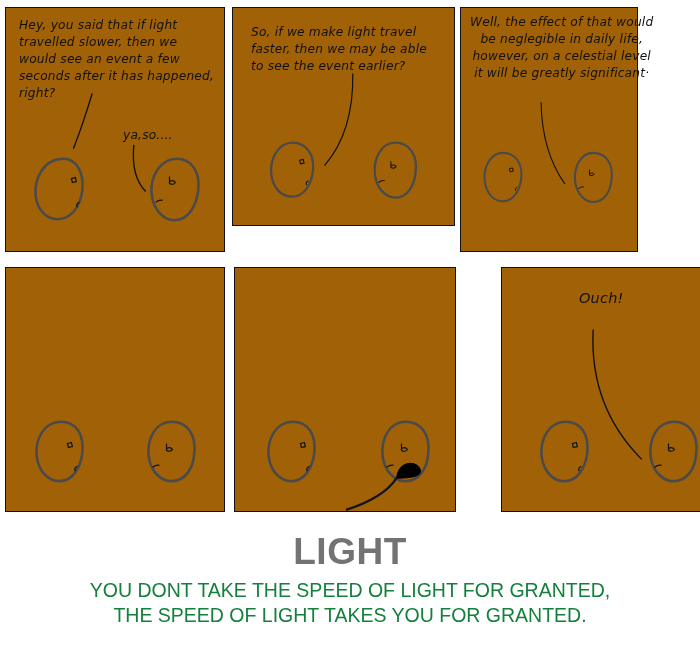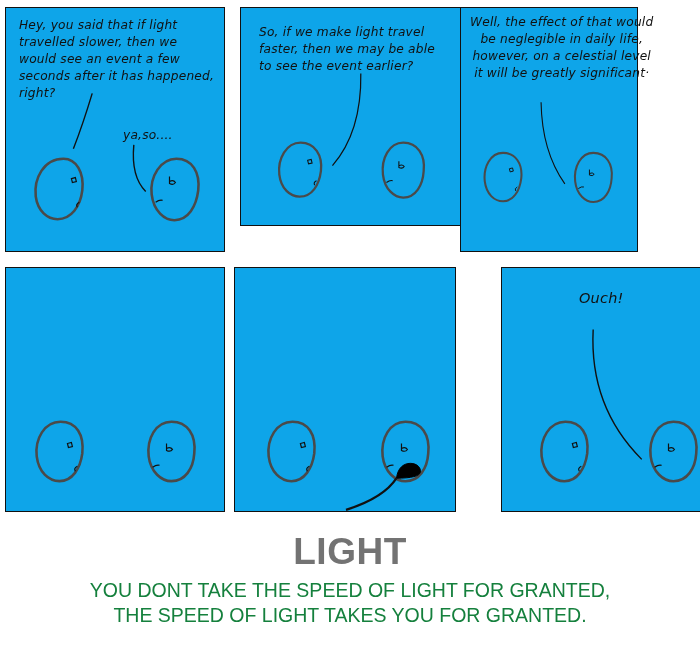--- a/index.html
+++ b/index.html
@@ -1,17 +1,17 @@
 <!DOCTYPE html>
 <html><head>
 <meta charset="utf-8">
 <style>
   html, body { margin: 0; padding: 0; background: #ffffff; }
   body { width: 700px; height: 646px; position: relative; overflow: hidden; font-family: "DejaVu Sans", sans-serif; }
-  .panel { position: absolute; border: 1.5px solid #111; background: #0ea5e9; box-sizing: border-box; }
+  .panel { position: absolute; border: 1.5px solid #111; background: #a16207; box-sizing: border-box; }
   .panel svg { position: absolute; left: 0; top: 0; width: 100%; height: 100%; }
   .speech { position: absolute; font-family: "DejaVu Sans", sans-serif; font-style: italic; font-size: 12.2px; line-height: 17px; color: #111; white-space: pre; letter-spacing: 0.2px; }
   .face { fill: none; stroke: #4a4a4a; stroke-width: 2.6; }
   .feat { fill: none; stroke: #111; stroke-width: 1.2; }
   .tail { fill: none; stroke: #111; stroke-width: 1.4; }
   #title { position: absolute; left: 0; width: 700px; top: 531px; text-align: center; font-family: "Liberation Sans", sans-serif; font-weight: bold; font-size: 37px; color: #737373; letter-spacing: 0.5px; }
   .caption { position: absolute; left: 0; width: 700px; text-align: center; font-family: "Liberation Sans", sans-serif; font-size: 19.5px; color: #15803d; }
 </style>
 </head>
 <body>
@@ -32,21 +32,21 @@
       <path class="feat" d="M74 196 q-4 2 -2 5"></path>
     </g>
     <g>
       <path class="face" d="M172 152 C 156 152 145 170 147 188 C 149 205 160 214 170 214 C 184 214 192 200 194 184 C 196 166 188 152 172 152 Z"></path>
       <path class="feat" d="M165 170 v7 q4 2 6 -1 q-2 -3 -6 -1"></path>
       <path class="feat" d="M151 196 q4 -3 7 -2"></path>
     </g>
   </svg>
 </div>
 
-<div class="panel" style="left:240px; top:7px; width:223px; height:219px;">
+<div class="panel" style="left:232px; top:7px; width:223px; height:219px;">
   <div class="speech" style="left:18px; top:16px;">So, if we make light travel
 faster, then we may be able
 to see the event earlier?</div>
   <svg viewBox="0 0 223 245">
     <path class="tail" d="M122 74 Q 123 140 90 178"></path>
     <g>
       <path class="face" d="M54 152 C 38 152 28 170 30 188 C 32 204 42 213 53 213 C 67 213 75 200 77 184 C 79 166 70 152 54 152 Z"></path>
       <path class="feat" d="M62 172 l4 -1 l1 4 l-4 1 z"></path>
       <path class="feat" d="M72 195 q-4 2 -2 5"></path>
     </g>

